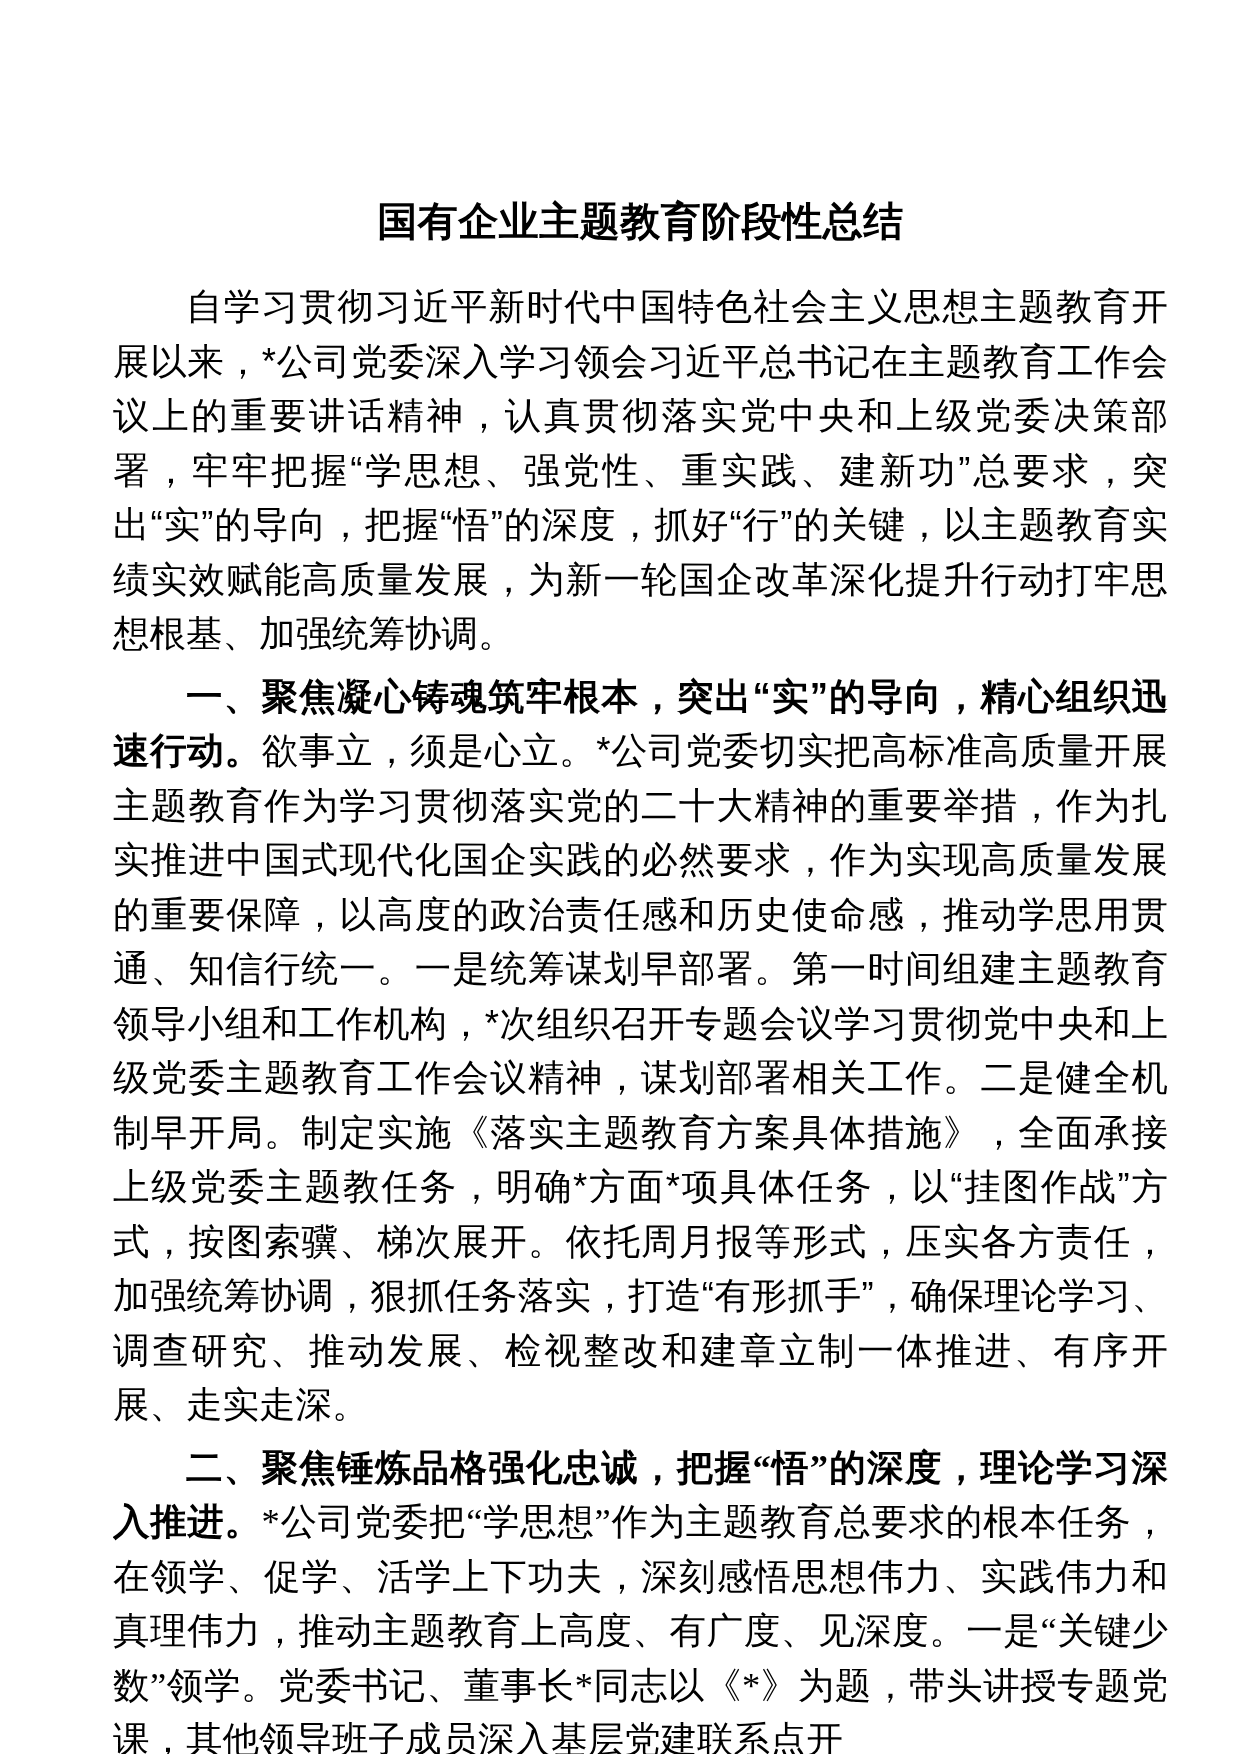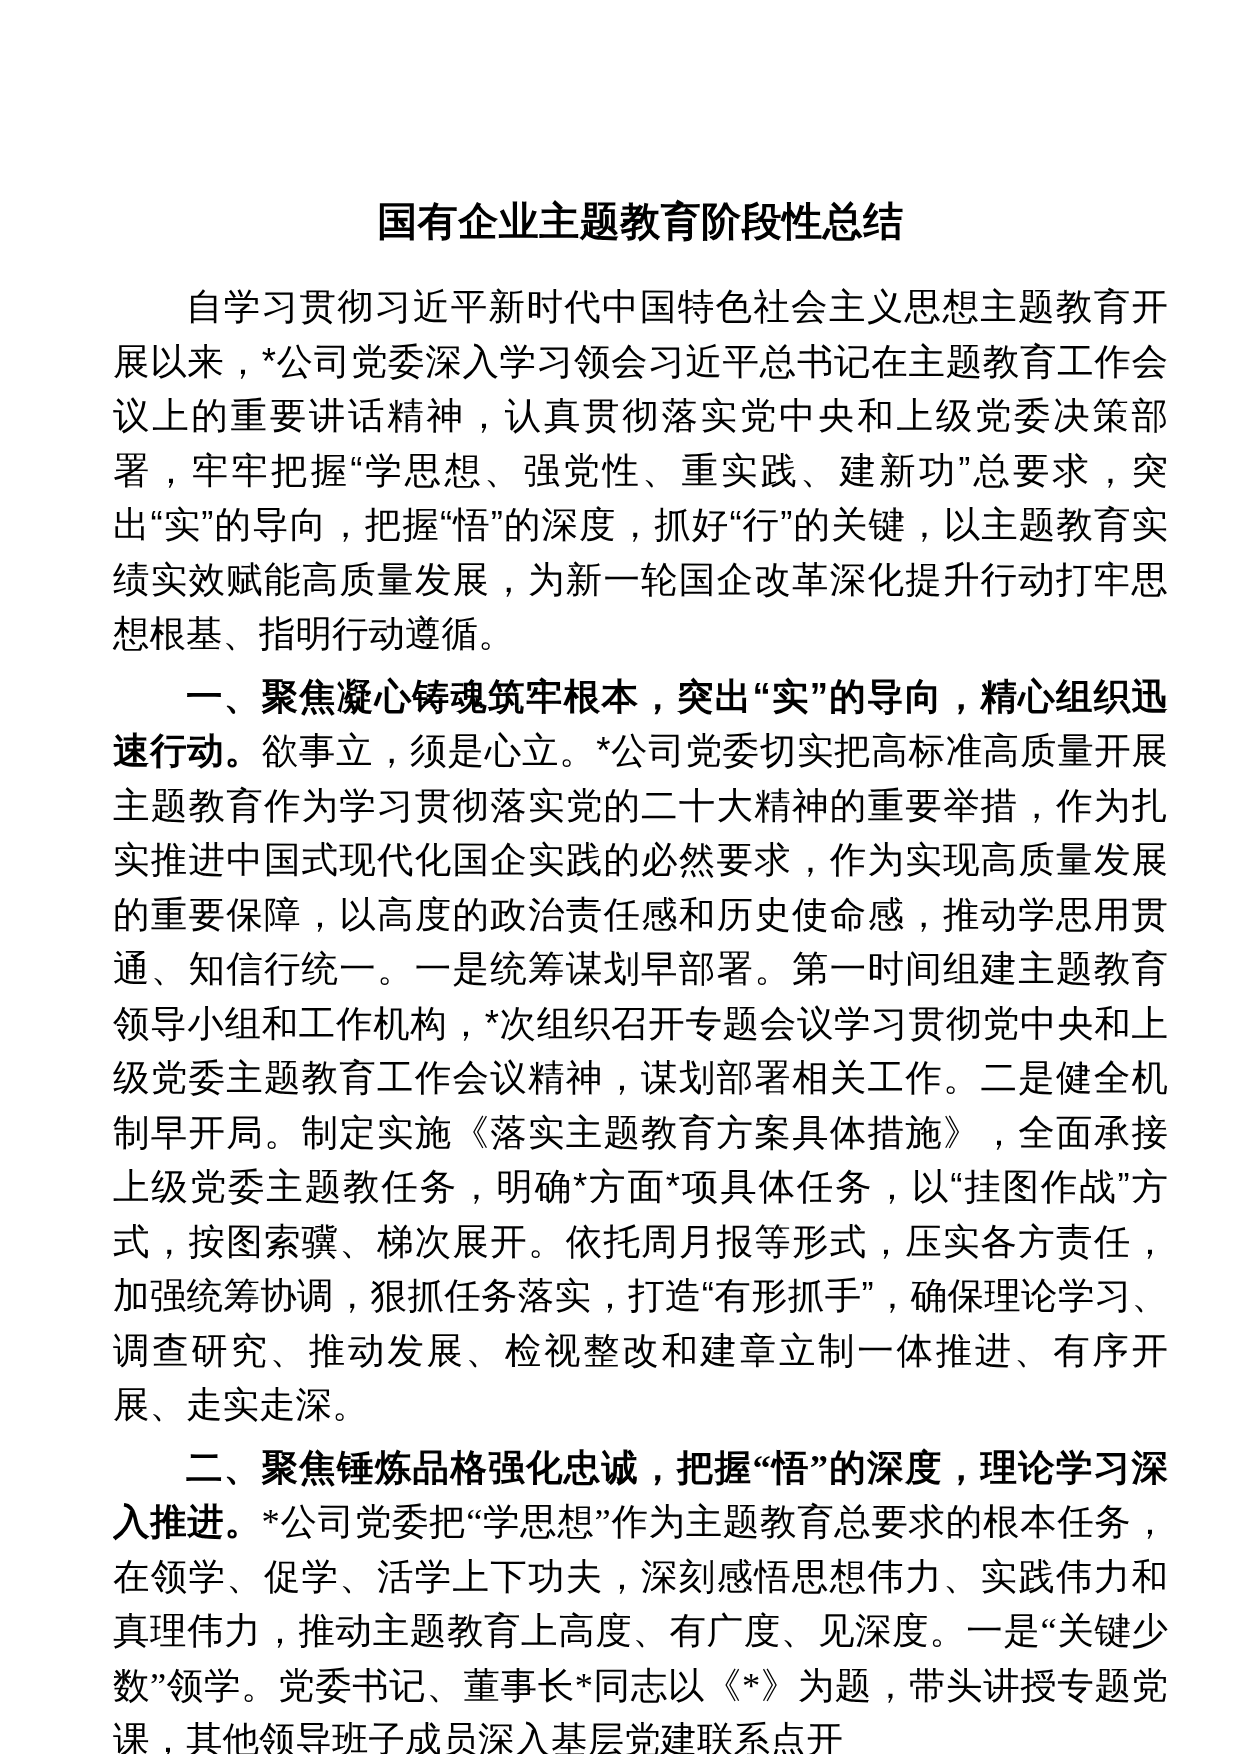--- a/index.html
+++ b/index.html
@@ -57,19 +57,19 @@
     font-family: Liberation Serif, serif;
   }
 </style>
 </head>
 <body>
 
 <div class="page">
 
   <h1 class="doc-title">国有企业主题教育阶段性总结</h1>
 
-  <p class="body-text indent"><span>自学习贯彻习近平新时代中国特色社会主义思想主题教育开展以来，*公司党委深入学习领会习近平总书记在主题教育工作会议上的重要讲话精神，认真贯彻落实党中央和上级党委决策部署，牢牢把握“学思想、强党性、重实践、建新功”总要求，突出“实”的导向，把握“悟”的深度，抓好“行”的关键，以主题教育实绩实效赋能高质量发展，为新一轮国企改革深化提升行动打牢思想根基、指明行动遵循。</span></p>
+  <p class="body-text indent"><span>自学习贯彻习近平新时代中国特色社会主义思想主题教育开展以来，*公司党委深入学习领会习近平总书记在主题教育工作会议上的重要讲话精神，认真贯彻落实党中央和上级党委决策部署，牢牢把握“学思想、强党性、重实践、建新功”总要求，突出“实”的导向，把握“悟”的深度，抓好“行”的关键，以主题教育实绩实效赋能高质量发展，为新一轮国企改革深化提升行动打牢思想根基、加强统筹协调。</span></p>
 
   <p class="body-text indent"><span class="sec-head">一、聚焦凝心铸魂筑牢根本，突出“实”的导向，精心组织迅速行动。</span><span>欲事立，须是心立。*公司党委切实把高标准高质量开展主题教育作为学习贯彻落实党的二十大精神的重要举措，作为扎实推进中国式现代化国企实践的必然要求，作为实现高质量发展的重要保障，以高度的政治责任感和历史使命感，推动学思用贯通、知信行统一。一是统筹谋划早部署。第一时间组建主题教育领导小组和工作机构，*次组织召开专题会议学习贯彻党中央和上级党委主题教育工作会议精神，谋划部署相关工作。二是健全机制早开局。制定实施《落实主题教育方案具体措施》，全面承接上级党委主题教任务，明确*方面*项具体任务，以“挂图作战”方式，按图索骥、梯次展开。依托周月报等形式，压实各方责任，加强统筹协调，狠抓任务落实，打造“有形抓手”，确保理论学习、调查研究、推动发展、检视整改和建章立制一体推进、有序开展、走实走深。</span></p>
 
   <p class="body-text indent clip-bottom"><span class="sec-head">二、聚焦锤炼品格强化忠诚，把握“悟”的深度，理论学习深入推进。</span><span>*公司党委把“学思想”作为主题教育总要求的根本任务，在领学、促学、活学上下功夫，深刻感悟思想伟力、实践伟力和真理伟力，推动主题教育上高度、有广度、见深度。一是“关键少数”领学。党委书记、董事长*同志以《*》为题，带头讲授专题党课，其他领导班子成员深入基层党建联系点开</span></p>
 
 </div>
 
 </body></html>

